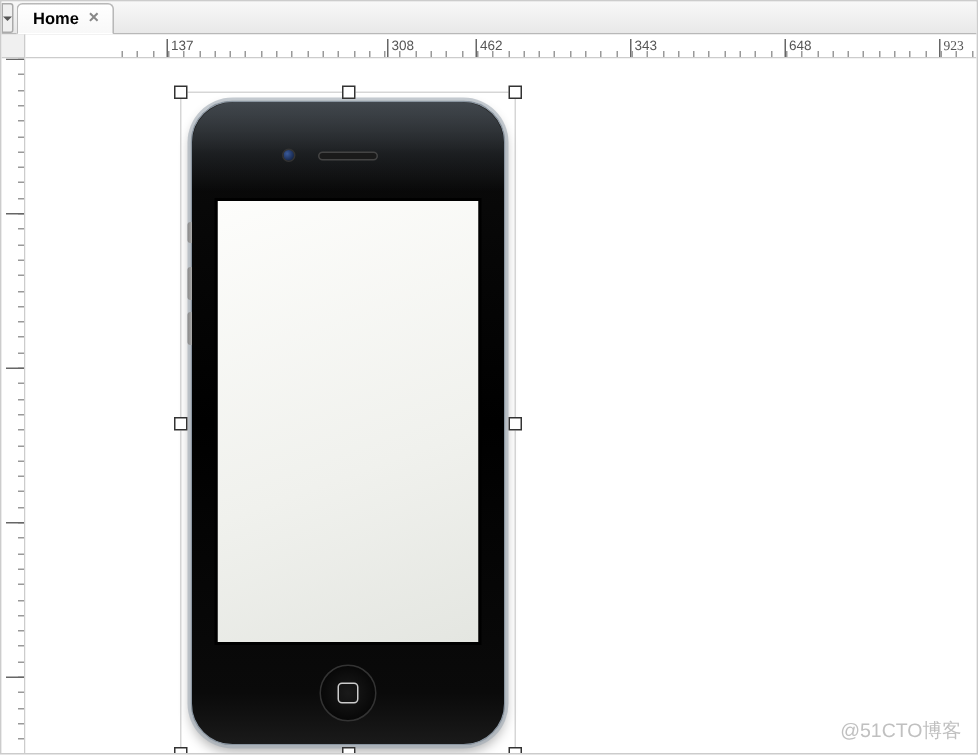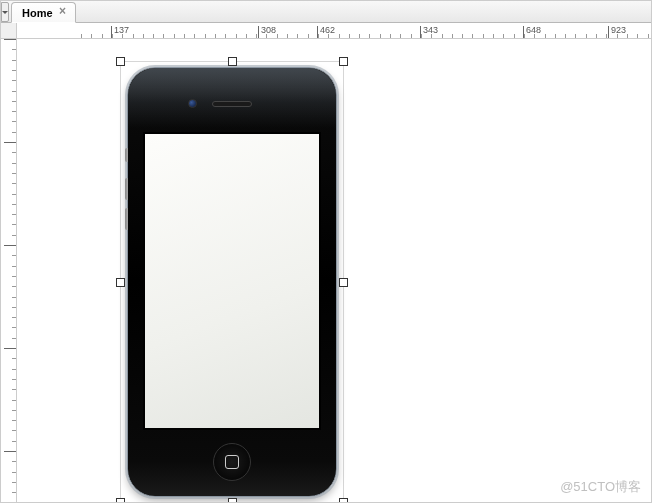--- a/index.html
+++ b/index.html
@@ -260,21 +260,21 @@
   </div>
 </div>
 
 <div class="ruler-corner"></div>
 <div class="ruler-h" id="ruler-h">
     <div class="tick-major" style="left: 94px;">137</div>
     <div class="tick-major" style="left: 210px; margin-left: 31px;">308</div>
     <div class="tick-major" style="left: 300px;">462</div>
     <div class="tick-major" style="left: 403px;">343</div>
     <div class="tick-major" style="left: 506px;">648</div>
-    <div class="tick-major" style="left: 591px;">923</div>
+    <div class="tick-major" style="left: 609px; font-family: Liberation Serif, serif;">923</div>
     <div class="tick-minor" style="left: 64px;"></div>
     <div class="tick-minor" style="left: 74.3px;"></div>
     <div class="tick-minor" style="left: 84.6px;"></div>
     <div class="tick-minor" style="left: 94.9px;"></div>
     <div class="tick-minor" style="left: 105.2px;"></div>
     <div class="tick-minor" style="left: 115.5px;"></div>
     <div class="tick-minor" style="left: 125.8px;"></div>
     <div class="tick-minor" style="left: 136.1px;"></div>
     <div class="tick-minor" style="left: 146.4px;"></div>
     <div class="tick-minor" style="left: 156.7px;"></div>

